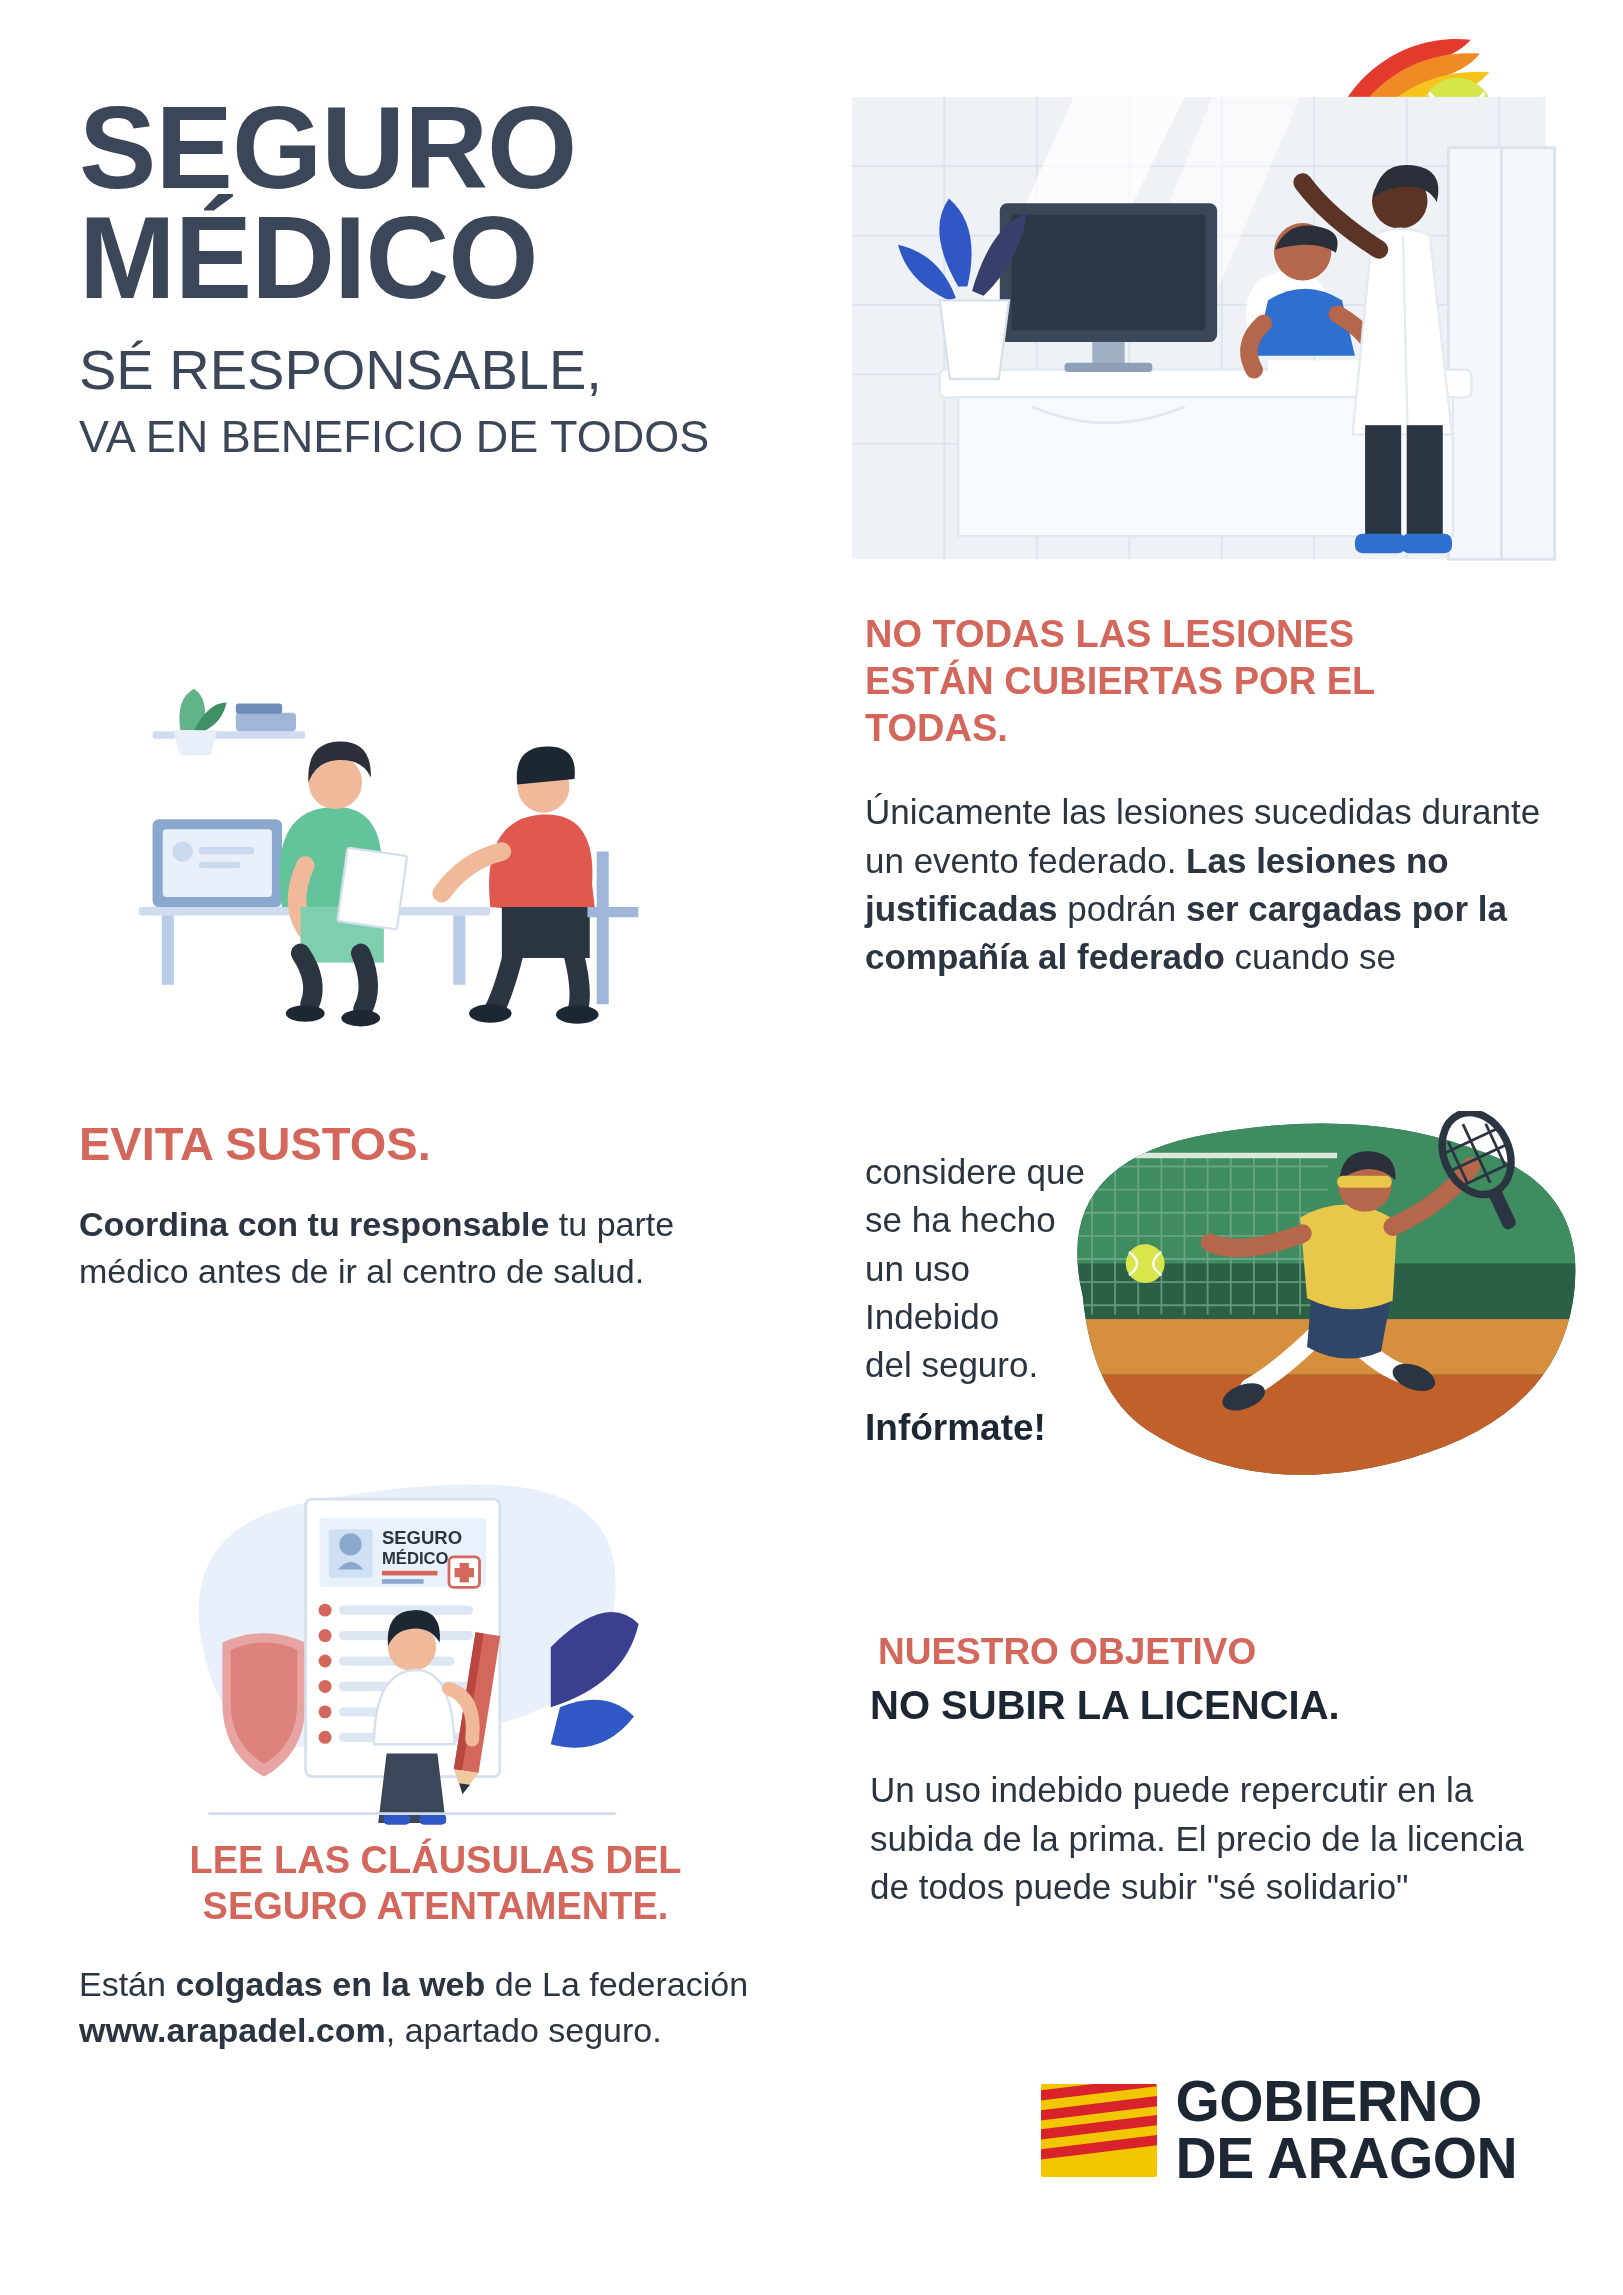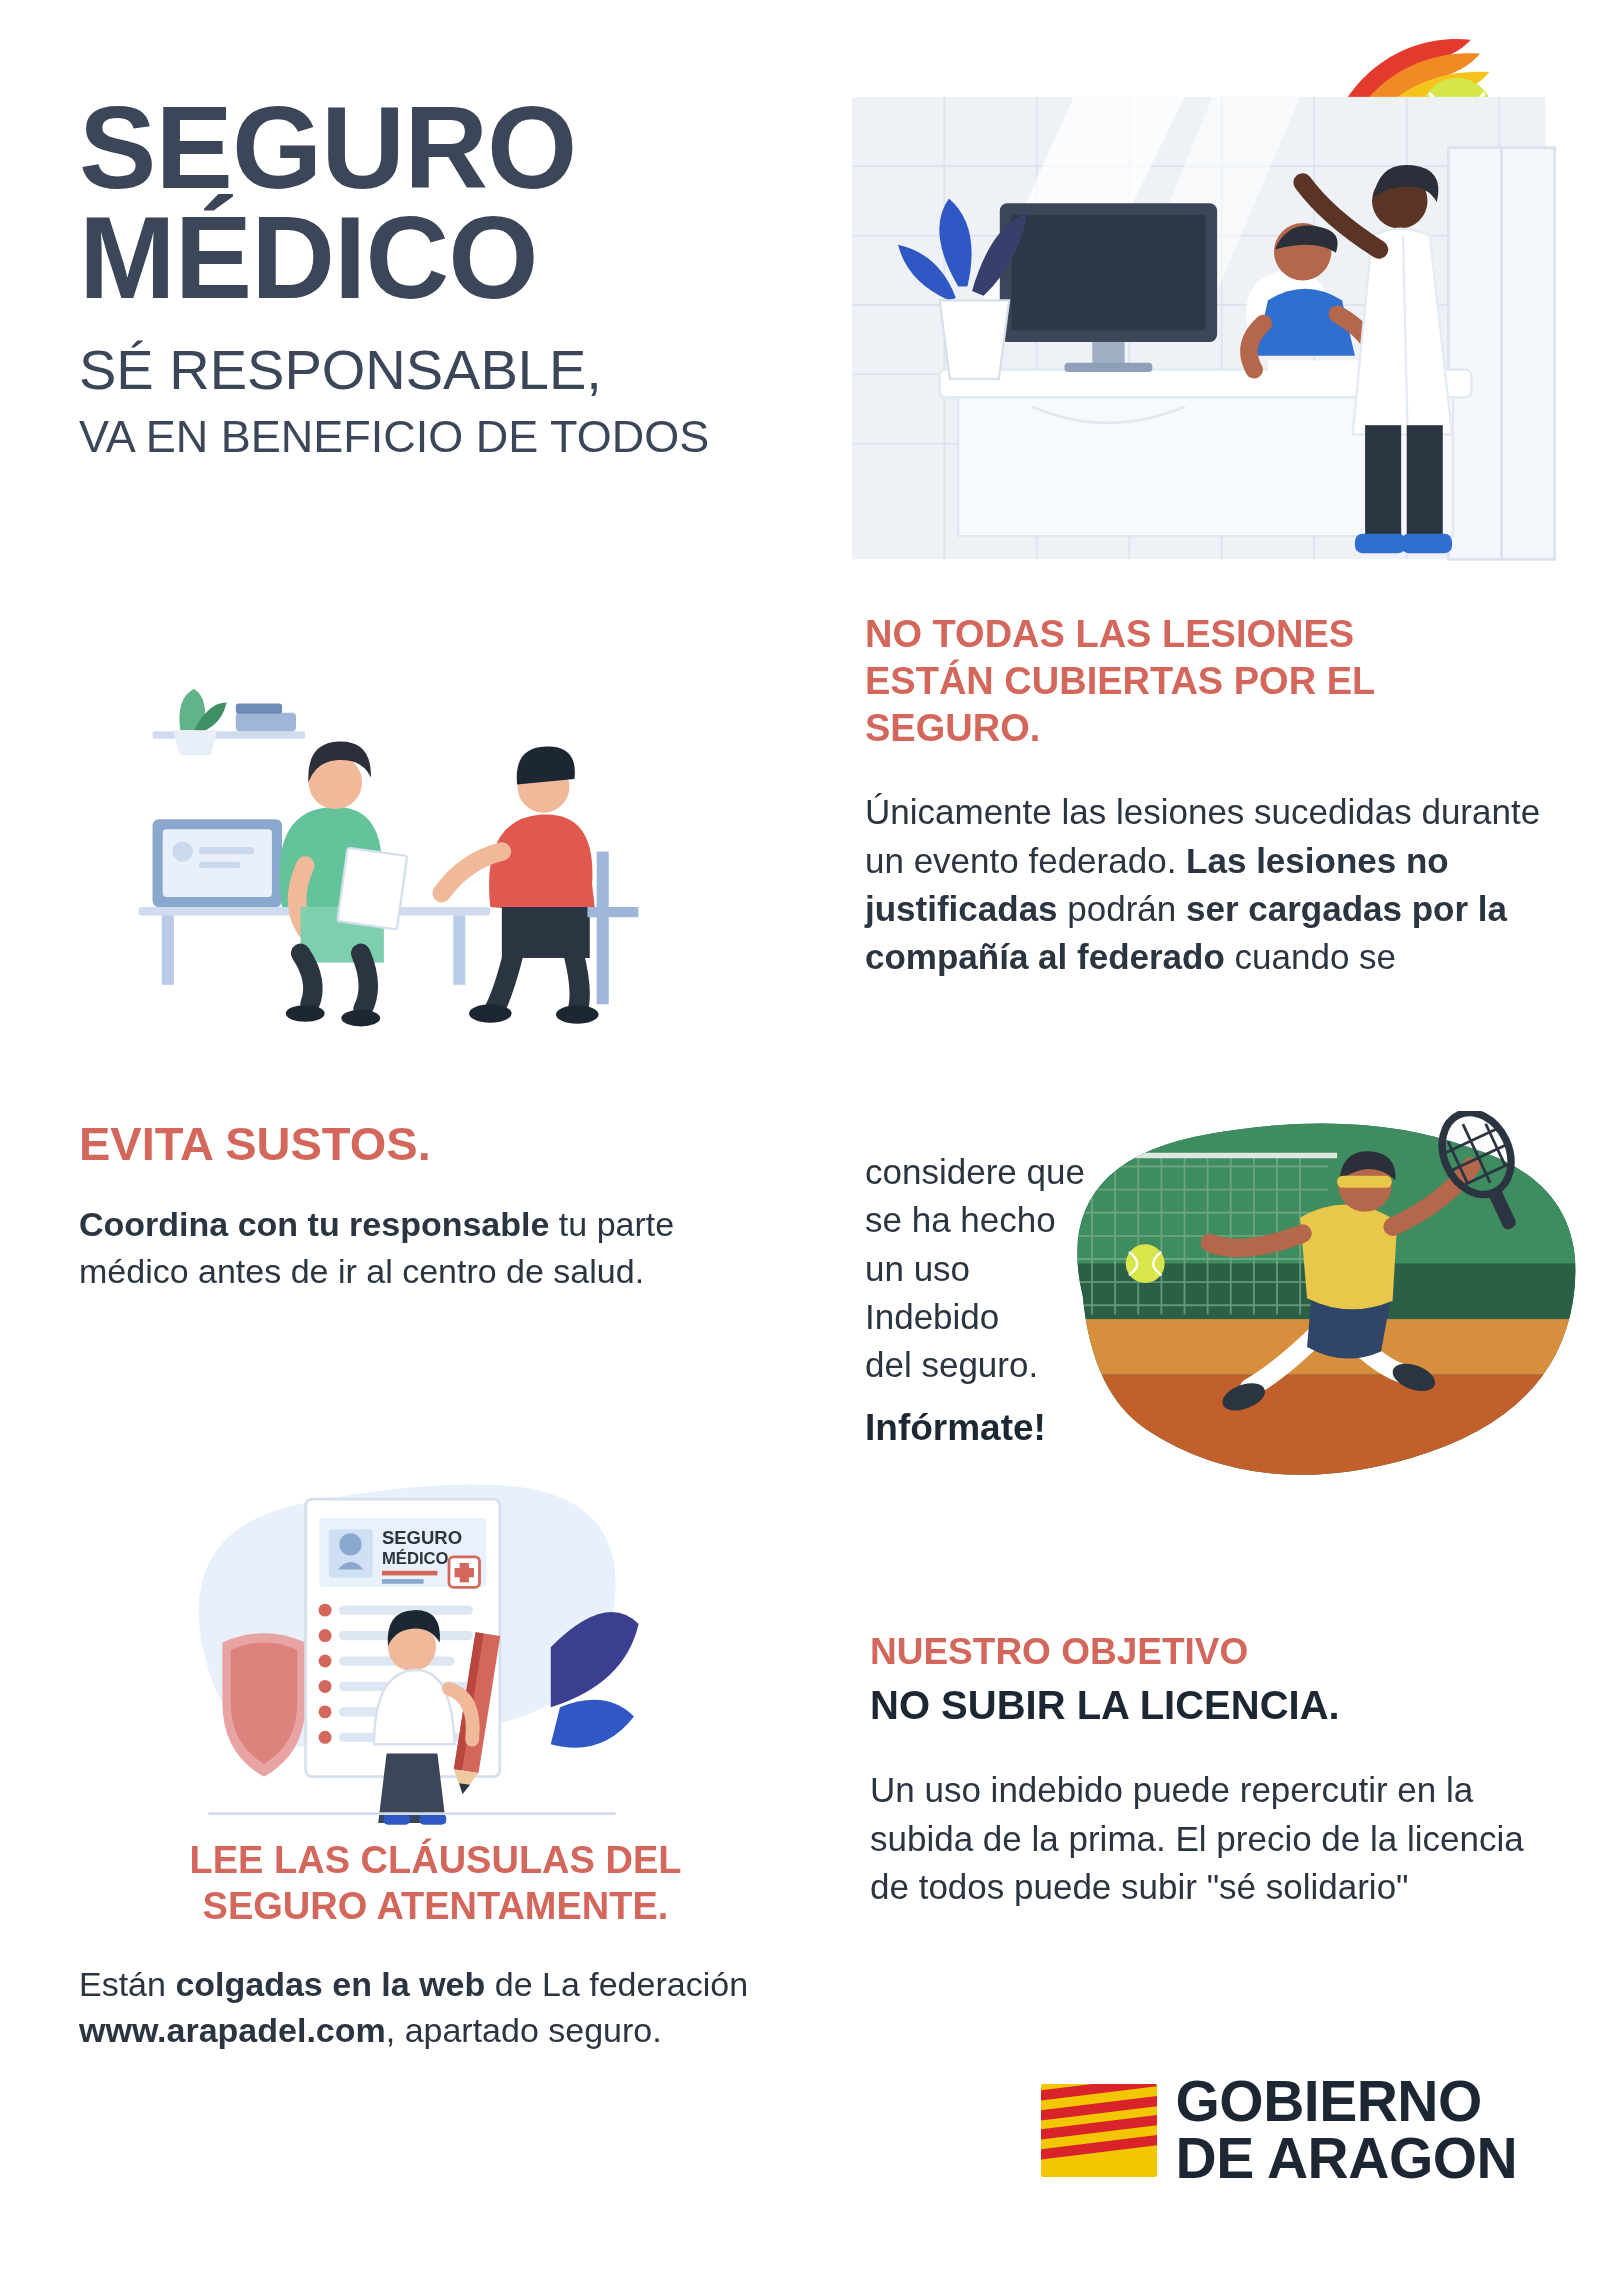--- a/index.html
+++ b/index.html
@@ -104,21 +104,21 @@
   }
   .informate {
     font-size: 37px;
     font-weight: bold;
     color: #1d2733;
     margin: 17.6px 0 0 0;
   }
   .objetivo {
     margin-top: 56px;
   }
-  .objetivo .rc-heading { font-size: 37px; }
+  .objetivo .rc-heading { font-size: 37px; margin-left: 8px; }
   .objetivo .heading-dark { font-size: 40px; margin-top: 6.5px; }
   .objetivo .rc-para { margin-top: 37px; }
 
   
   .illus-reception {
     position: absolute;
     left: 833px;
     top: 83px;
     width: 759px;
     height: 578px;
@@ -419,21 +419,21 @@
       <span>LEE LAS CLÁUSULAS DEL</span><br>
       <span>SEGURO ATENTAMENTE.</span>
     </p>
     <p class="body-text"><span>Están </span><b>colgadas en la web</b><span> de La federación  </span><b>www.arapadel.com</b><span>, apartado seguro.</span></p>
   </div>
 
   <div style="position:absolute; left:865px; top:611px; width:680px;">
     <p class="rc-heading">
       <span>NO TODAS LAS LESIONES</span><br>
       <span>ESTÁN CUBIERTAS POR EL</span><br>
-      <span>SEGURO.</span>
+      <span>TODAS.</span>
     </p>
     <p class="rc-para"><span>Únicamente las lesiones sucedidas durante un evento federado. </span><b>Las lesiones no justificadas</b><span> podrán </span><b>ser cargadas por la compañía al federado</b><span> cuando se</span></p>
   </div>
 
   <div class="illus-player">
     <svg viewBox="0 0 1180 800" width="546" height="370">
       <defs>
         <clipPath id="blobclip">
           <path d="M90 400 q-70 -290 270 -350 q330 -58 570 30 q260 80 220 330 q-40 250 -350 340 q-330 96 -570 -60 q-120 -78 -140 -290 z"></path>
         </clipPath>

